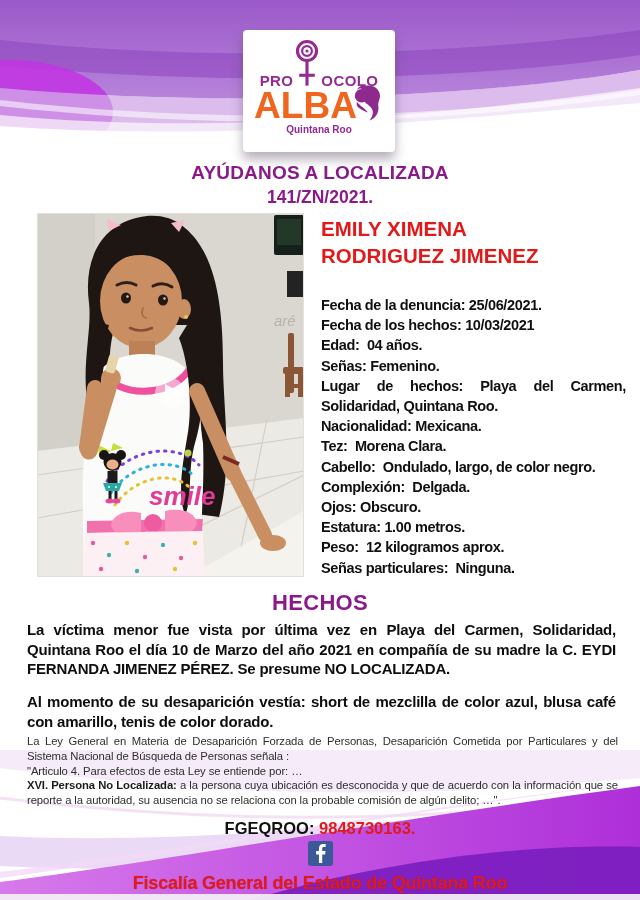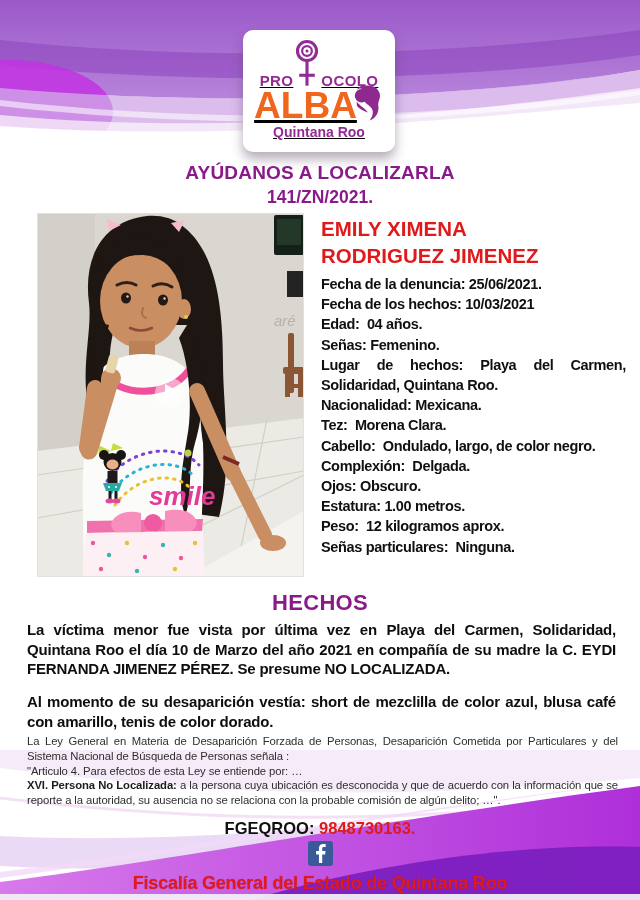--- a/index.html
+++ b/index.html
@@ -9,50 +9,49 @@
     background:#ffffff; overflow:hidden;
     font-family:"Liberation Sans", sans-serif;
   }
   .bg { position:absolute; left:0; z-index:0; display:block; }
   .bg-top { top:0; }
   .bg-bottom { bottom:0; }
 
   
   .logo-card {
     position:absolute; left:243px; top:30px; width:152px; height:122px;
-    background:#ffffff; border-radius:10px; z-index:3;
+    background:#ffffff; border-radius:4px; z-index:3;
     box-shadow:0 7px 12px rgba(90,70,100,.45);
     display:flex; flex-direction:column; align-items:center; justify-content:flex-start;
     padding-top:4px;
-    text-decoration:underline;
   }
   .protocol-row {
     display:flex; align-items:flex-end; height:54px;
     color:#942a94; font-weight:800; font-size:15px; letter-spacing:.4px;
   }
   .protocol-row span { line-height:15px; }
   .alba-row { display:flex; align-items:center; margin-top:-3px; height:42px; }
   .alba-text { font-size:37px; font-weight:800; color:#f0661e; letter-spacing:0; line-height:38px; }
   .alba-row svg { margin-left:-5px; margin-top:-6px; }
-  .region-text { color:#942a94; font-size:14px; font-weight:800; margin-top:-3px; }
+  .region-text { color:#942a94; font-size:10px; font-weight:800; margin-top:-3px; }
 
   
   .cta-line { position:absolute; top:162px; width:100%; text-align:center; z-index:2;
     color:#8a1a8a; font-size:19px; font-weight:800; letter-spacing:.2px; }
   .case-line { position:absolute; top:187px; width:100%; text-align:center; z-index:2;
     color:#8a1a8a; font-size:17.5px; font-weight:800; }
 
   
   .photo-frame { position:absolute; left:37px; top:213px; width:322px; height:364px; z-index:2; }
   .photo-frame svg { display:block; }
 
   
   .details-col { position:absolute; left:321px; top:215px; width:305px; z-index:2; }
   .person-name { text-align:left; color:#e01a1a; font-weight:800; font-size:20.5px; line-height:27px; }
-  .details-list { margin-top:5px; color:#101010; font-weight:700; font-size:14.5px;
+  .details-list { margin-top:26px; color:#101010; font-weight:700; font-size:14.5px;
     line-height:20.2px; letter-spacing:-0.35px; }
   .detail-row.pre { white-space:pre; }
   .detail-row.justify { text-align:justify; }
 
   
   .hechos-title { position:absolute; top:590px; width:100%; text-align:center; z-index:2;
     color:#8a1a8a; font-size:22px; font-weight:800; letter-spacing:.3px; }
   .hechos-p1 { position:absolute; left:27px; top:620px; width:589px; z-index:2;
     color:#0e0e0e; font-size:15px; font-weight:700; line-height:19.6px; text-align:justify; letter-spacing:-0.2px; }
   .hechos-p2 { position:absolute; left:27px; top:692px; width:589px; z-index:2;
@@ -127,21 +126,21 @@
       <span class="alba-text">ALBA</span>
       <svg width="32" height="44" viewBox="0 0 40 48">
         <path d="M20,2 C29,2 35,8 35,15 C35,20 32,23 33,28 C34,35 30,43 22,46 C27,39 27,34 24,30 C21,26 16,25 15,20 C14,15 16,12 14,8 C12,5 8,5 6,8 C8,2 14,2 20,2 Z" fill="#8e2a8e"></path>
         <circle cx="12" cy="15" r="8.5" fill="#8e2a8e"></circle>
         <path d="M6,22 C10,28 16,30 20,36 C16,34 9,32 6,27 Z" fill="#8e2a8e"></path>
       </svg>
     </div>
     <div class="region-text">Quintana Roo</div>
   </div>
 
-  <div class="cta-line">AYÚDANOS A LOCALIZARLA</div>
+  <div class="cta-line">AYÚDANOS A LOCALIZADA</div>
   <div class="case-line">141/ZN/2021.</div>
 
   <div class="photo-frame">
     <svg width="267" height="364" viewBox="0 0 267 364">
       <rect width="267" height="364" fill="#d9d7d0"></rect>
       <rect width="58" height="364" fill="#ccc9c2" opacity="0.5"></rect>
       <path d="M0,238 L267,205 L267,364 L0,364 Z" fill="#eceae4"></path>
       <g stroke="#d2cfc7" stroke-width="1.2">
         <path d="M0,262 L267,224"></path>
           <path d="M0,305 L267,258"></path>

